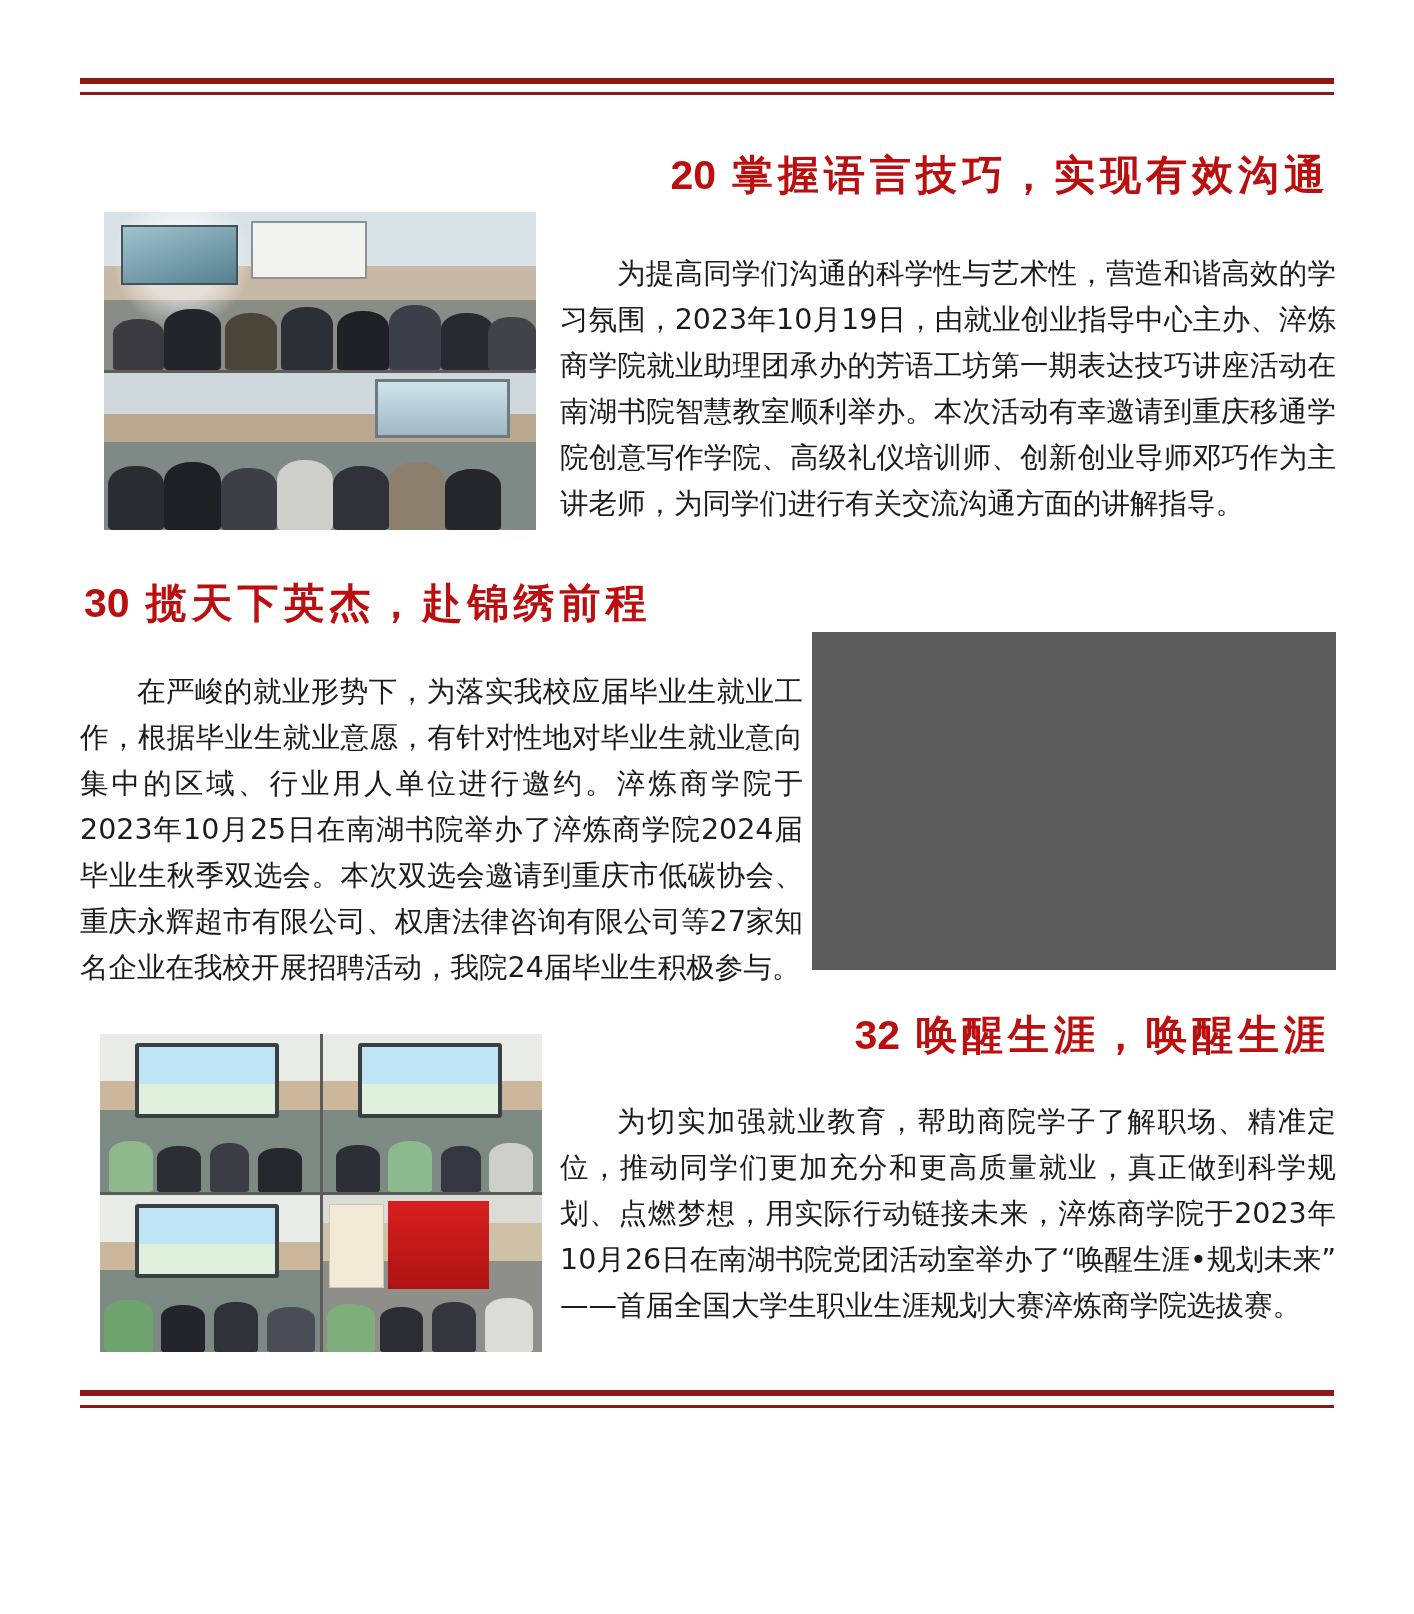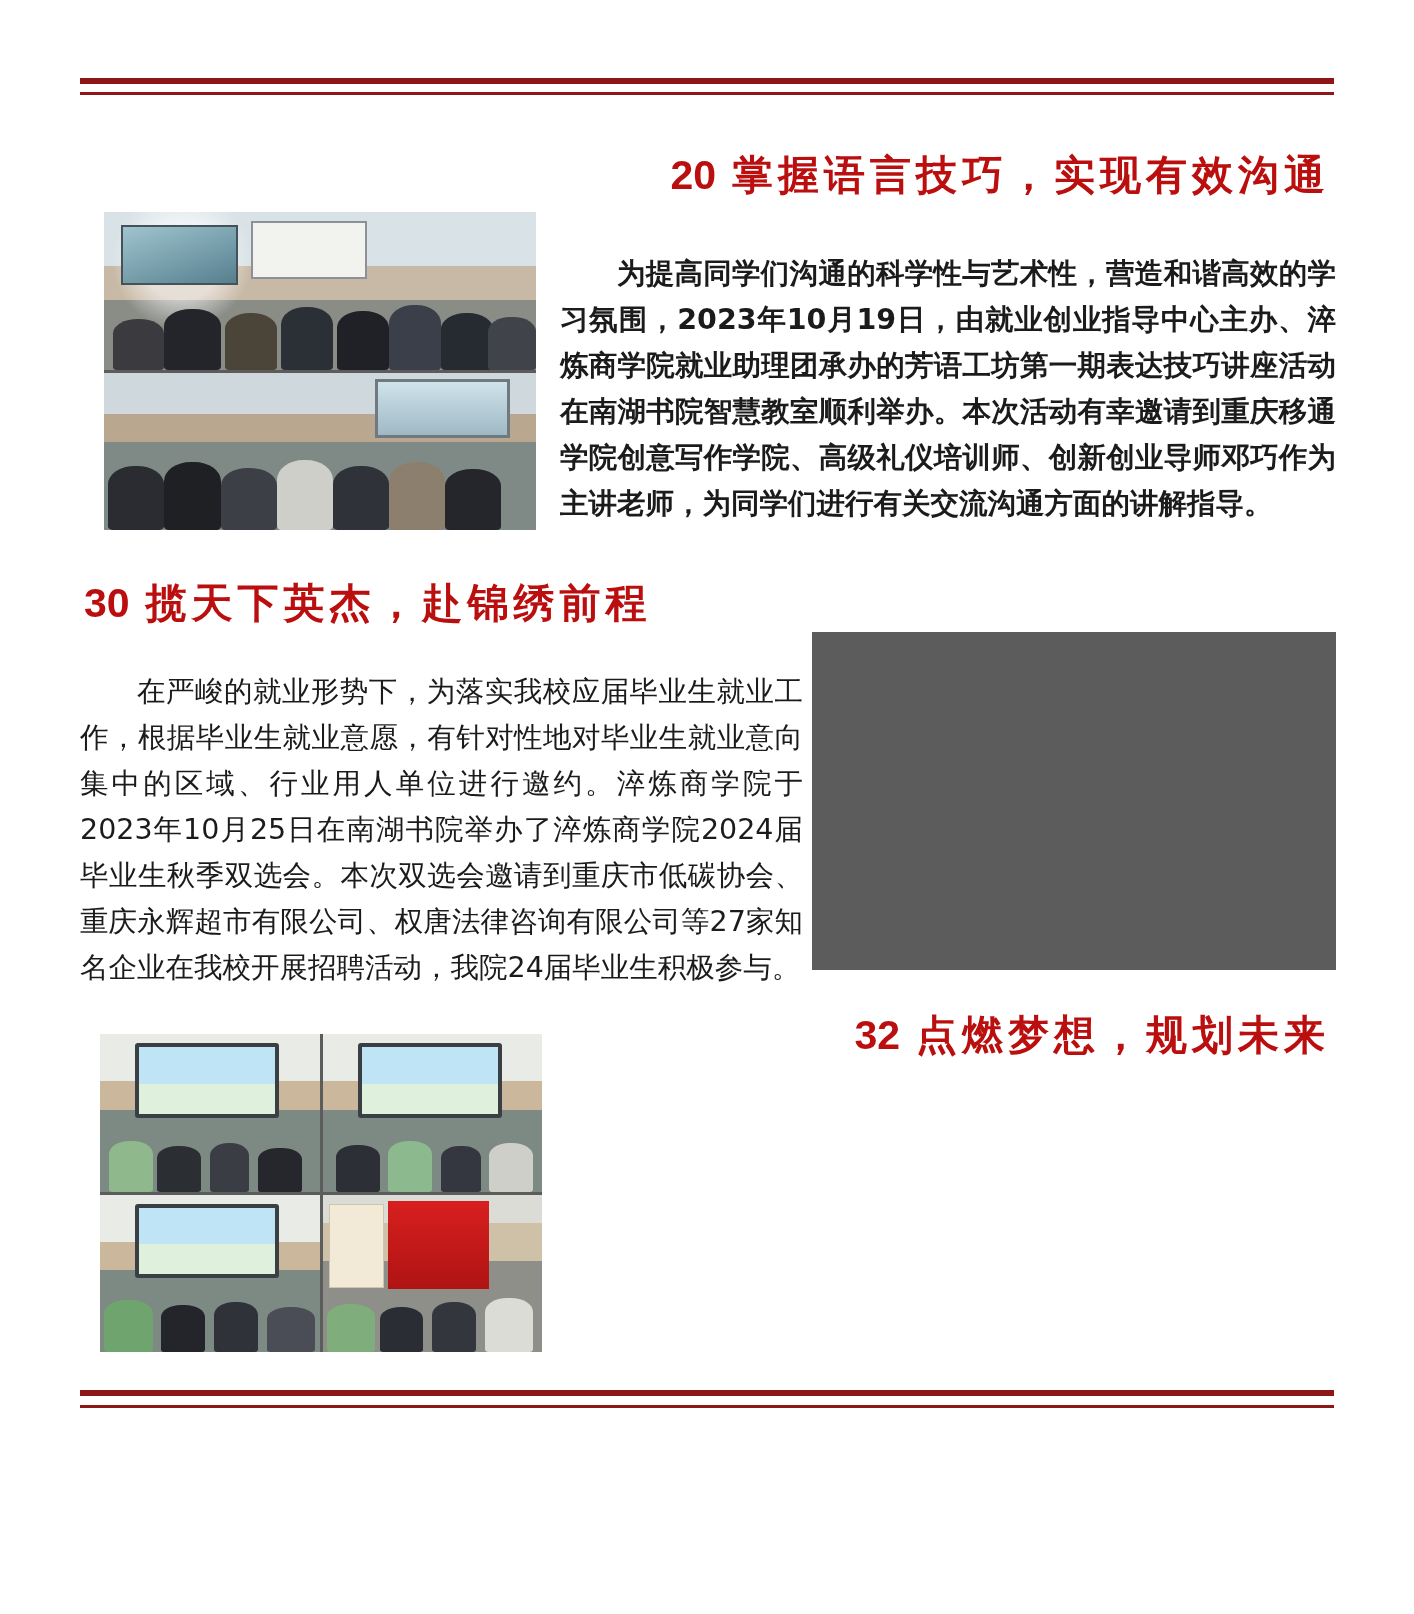--- a/index.html
+++ b/index.html
@@ -72,21 +72,21 @@
   .body-text {
     position: absolute;
     font-family: "DejaVu Sans", "Liberation Sans", sans-serif;
     font-size: 28.5px;
     line-height: 46px;
     color: #1b1b1b;
     text-align: justify;
     text-justify: inter-ideograph;
     text-indent: 2em;
   }
-  #t20 { top: 222px; left: 560px; width: 776px; font-weight: bold; }
+  #t20 { top: 222px; left: 560px; width: 776px; }
   #t21 { top: 640px; left: 80px; width: 723px; }
   #t22 { top: 1070px; left: 560px; width: 776px; }
 
   
   .photo-block {
     position: absolute;
     overflow: hidden;
     background: #5c5c5c;
   }
   #p20 { top: 212px; left: 104px; width: 432px; height: 318px; }
@@ -240,21 +240,21 @@
     <div class="cell ph-fair">
 
       <div class="red-banner">重庆市低碳协会、重庆移通学院青年人才双选会</div>
       <div class="person-l"></div>
       <div class="person-r"></div>
       <div class="ground-lines"></div>
     </div>
   </div>
 
   <div class="heading" id="h22">
-    <span class="num">32</span><span class="title">点燃梦想，规划未来</span>
+    <span class="num">32</span><span class="title">唤醒生涯，唤醒生涯</span>
   </div>
 
   <div class="photo-block" id="p22">
     <div class="grid2x2">
       <div class="cell ph-screen">
         <div class="figrow">
           <i style="left:4%;  width:20%; height:58%; background:#8fb98c;"></i>
           <i style="left:26%; width:20%; height:52%; background:#2b2e33;"></i>
           <i style="left:50%; width:18%; height:56%; background:#3a3d44;"></i>
           <i style="left:72%; width:20%; height:50%; background:#25272c;"></i>
@@ -280,19 +280,20 @@
         <div class="figrow">
           <i style="left:2%;  width:22%; height:56%; background:#7fae7c;"></i>
           <i style="left:26%; width:20%; height:52%; background:#2a2d33;"></i>
           <i style="left:50%; width:20%; height:58%; background:#33363d;"></i>
           <i style="left:74%; width:22%; height:62%; background:#dcdcd6;"></i>
         </div>
       </div>
     </div>
   </div>
 
+  <p class="body-text" id="t22">为切实加强就业教育，帮助商院学子了解职场、精准定位，推动同学们更加充分和更高质量就业，真正做到科学规划、点燃梦想，用实际行动链接未来，淬炼商学院于2023年10月26日在南湖书院党团活动室举办了“唤醒生涯•规划未来”——首届全国大学生职业生涯规划大赛淬炼商学院选拔赛。</p>
 
   <div class="rule-group bottom">
     <div class="rule-thick"></div>
     <div class="rule-thin"></div>
   </div>
 
 </div>
 
 </body></html>

